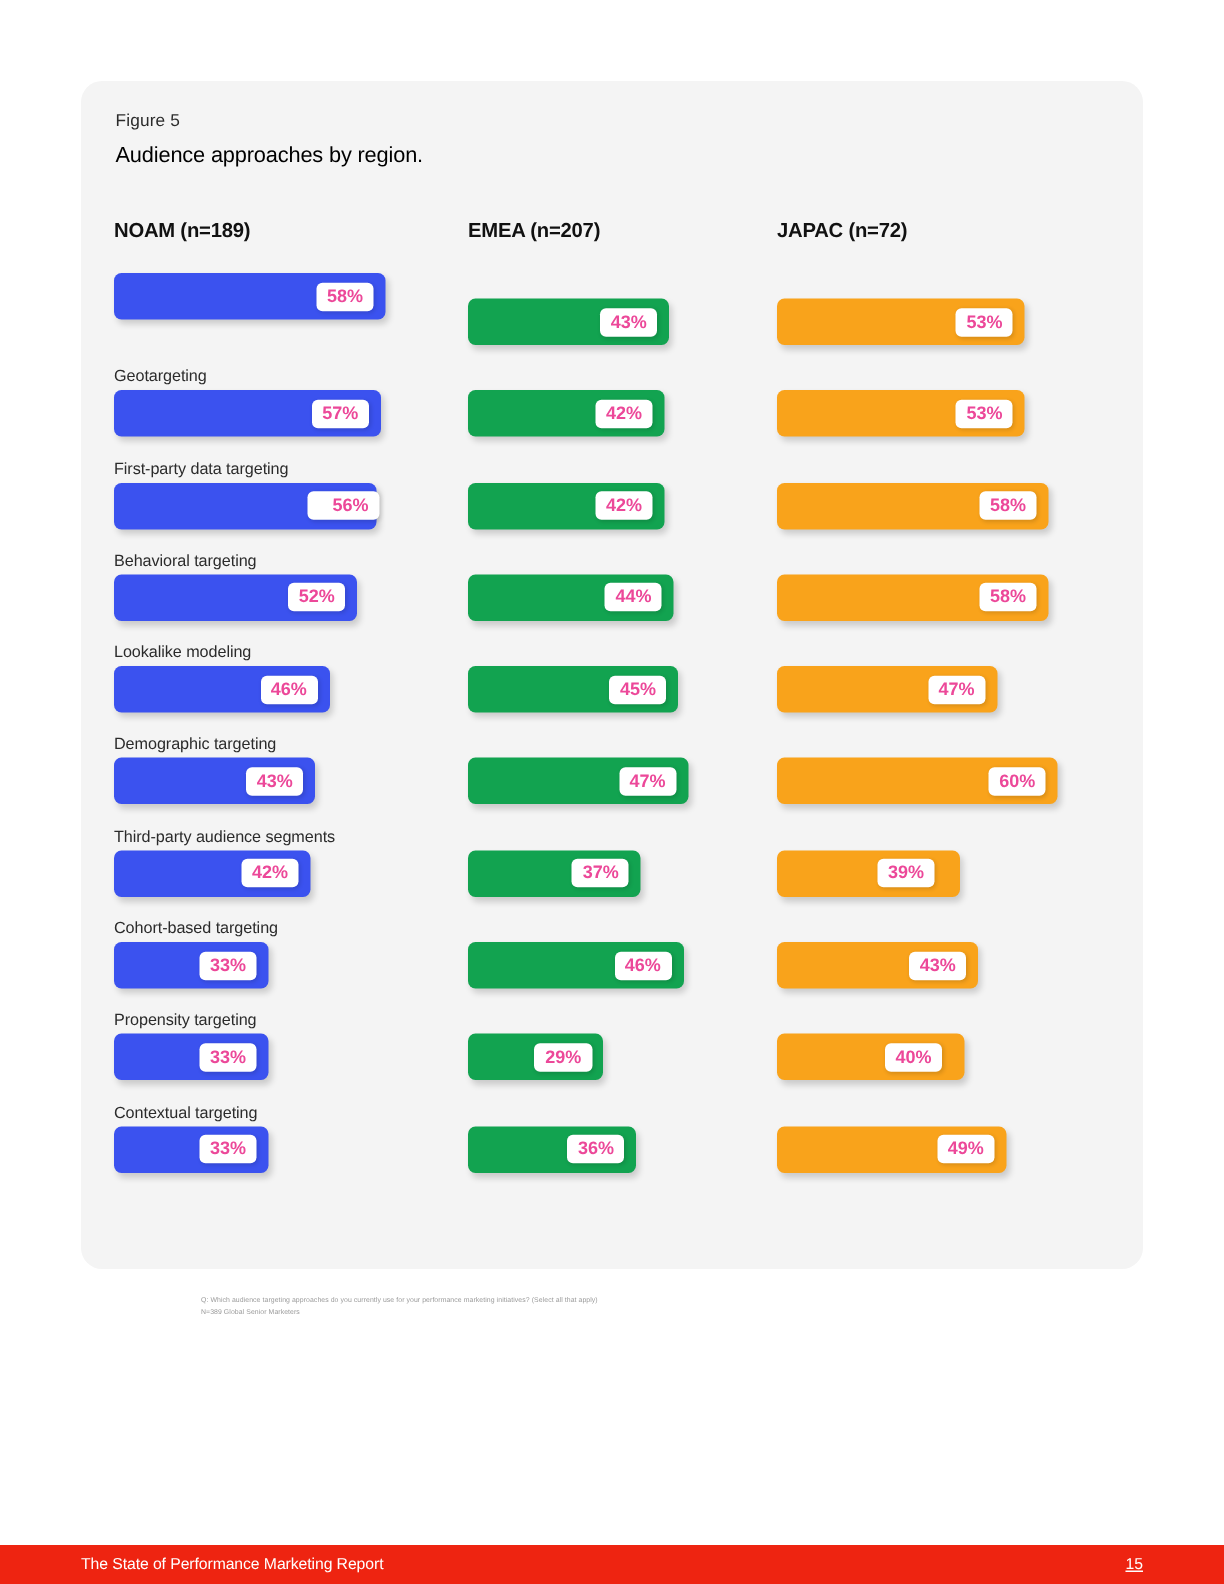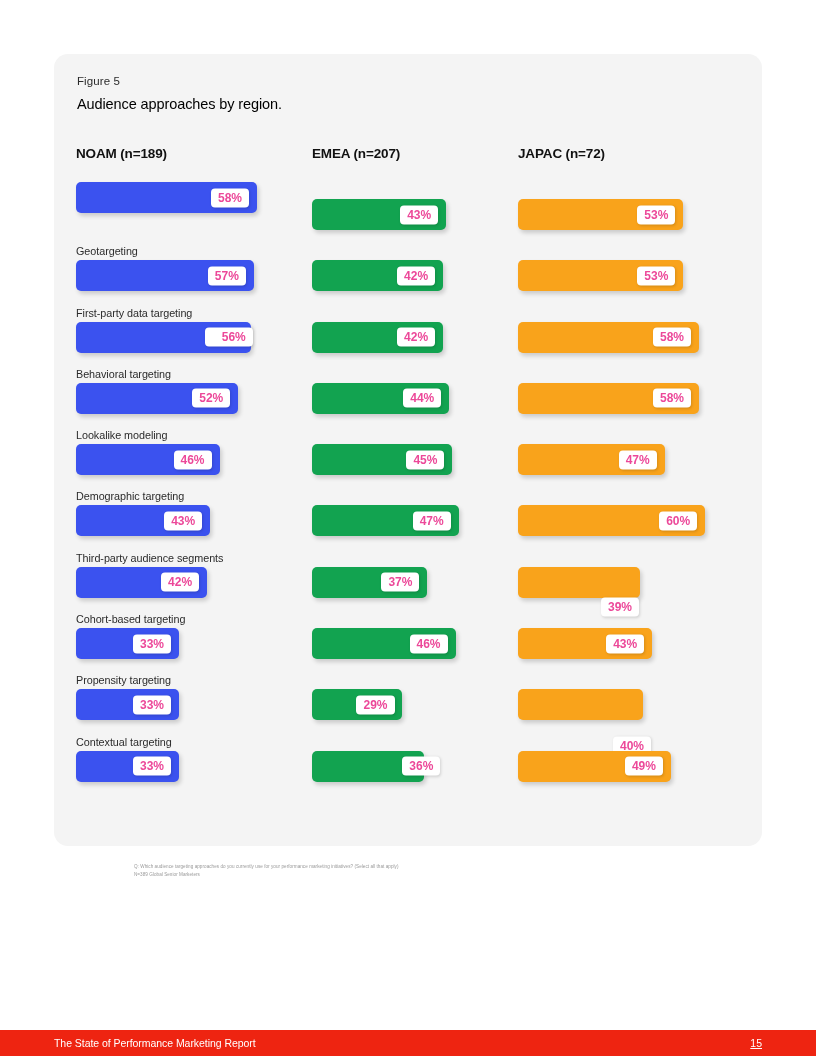--- a/index.html
+++ b/index.html
@@ -302,21 +302,21 @@
             <div class="row-label is-hidden">Propensity targeting</div>
             <div class="bar-track">
               <div class="bar" style="width: 90.48px; background: rgb(18, 163, 80);"></div>
               <div class="bar-value" style="right: auto; left: 44.48px;">29%</div>
             </div>
           </div>
           <div class="row">
             <div class="row-label is-hidden">Contextual targeting</div>
             <div class="bar-track">
               <div class="bar" style="width: 112.32px; background: rgb(18, 163, 80);"></div>
-              <div class="bar-value" style="right: auto; left: 66.32px; margin-left: 24px;">36%</div>
+              <div class="bar-value" style="right: auto; left: 66.32px;">36%</div>
             </div>
           </div>
         </div>
       </div>
       <div class="column column-2">
         <div class="column-header">JAPAC (n=72)</div>
         <div class="rows">
           <div class="row">
             <div class="row-label is-hidden">Retargeting</div>
             <div class="bar-track">
@@ -356,35 +356,35 @@
             <div class="row-label is-hidden">Demographic targeting</div>
             <div class="bar-track">
               <div class="bar" style="width: 187.2px; background: rgb(249, 163, 27);"></div>
               <div class="bar-value" style="right: auto; left: 141.2px;">60%</div>
             </div>
           </div>
           <div class="row">
             <div class="row-label is-hidden">Third-party audience segments</div>
             <div class="bar-track">
               <div class="bar" style="width: 121.68px; background: rgb(249, 163, 27);"></div>
-              <div class="bar-value" style="right: auto; left: 83px; margin-top: 25px;">39%</div>
+              <div class="bar-value" style="right: auto; left: 67px;">39%</div>
             </div>
           </div>
           <div class="row">
             <div class="row-label is-hidden">Cohort-based targeting</div>
             <div class="bar-track">
               <div class="bar" style="width: 134.16px; background: rgb(249, 163, 27);"></div>
               <div class="bar-value" style="right: auto; left: 88.16px;">43%</div>
             </div>
           </div>
           <div class="row">
             <div class="row-label is-hidden">Propensity targeting</div>
             <div class="bar-track">
               <div class="bar" style="width: 124.8px; background: rgb(249, 163, 27);"></div>
-              <div class="bar-value" style="right: auto; left: 95px; margin-top: 41px;">40%</div>
+              <div class="bar-value" style="right: auto; left: 72px;">40%</div>
             </div>
           </div>
           <div class="row">
             <div class="row-label is-hidden">Contextual targeting</div>
             <div class="bar-track">
               <div class="bar" style="width: 152.88px; background: rgb(249, 163, 27);"></div>
               <div class="bar-value" style="right: auto; left: 106.88px;">49%</div>
             </div>
           </div>
         </div>

